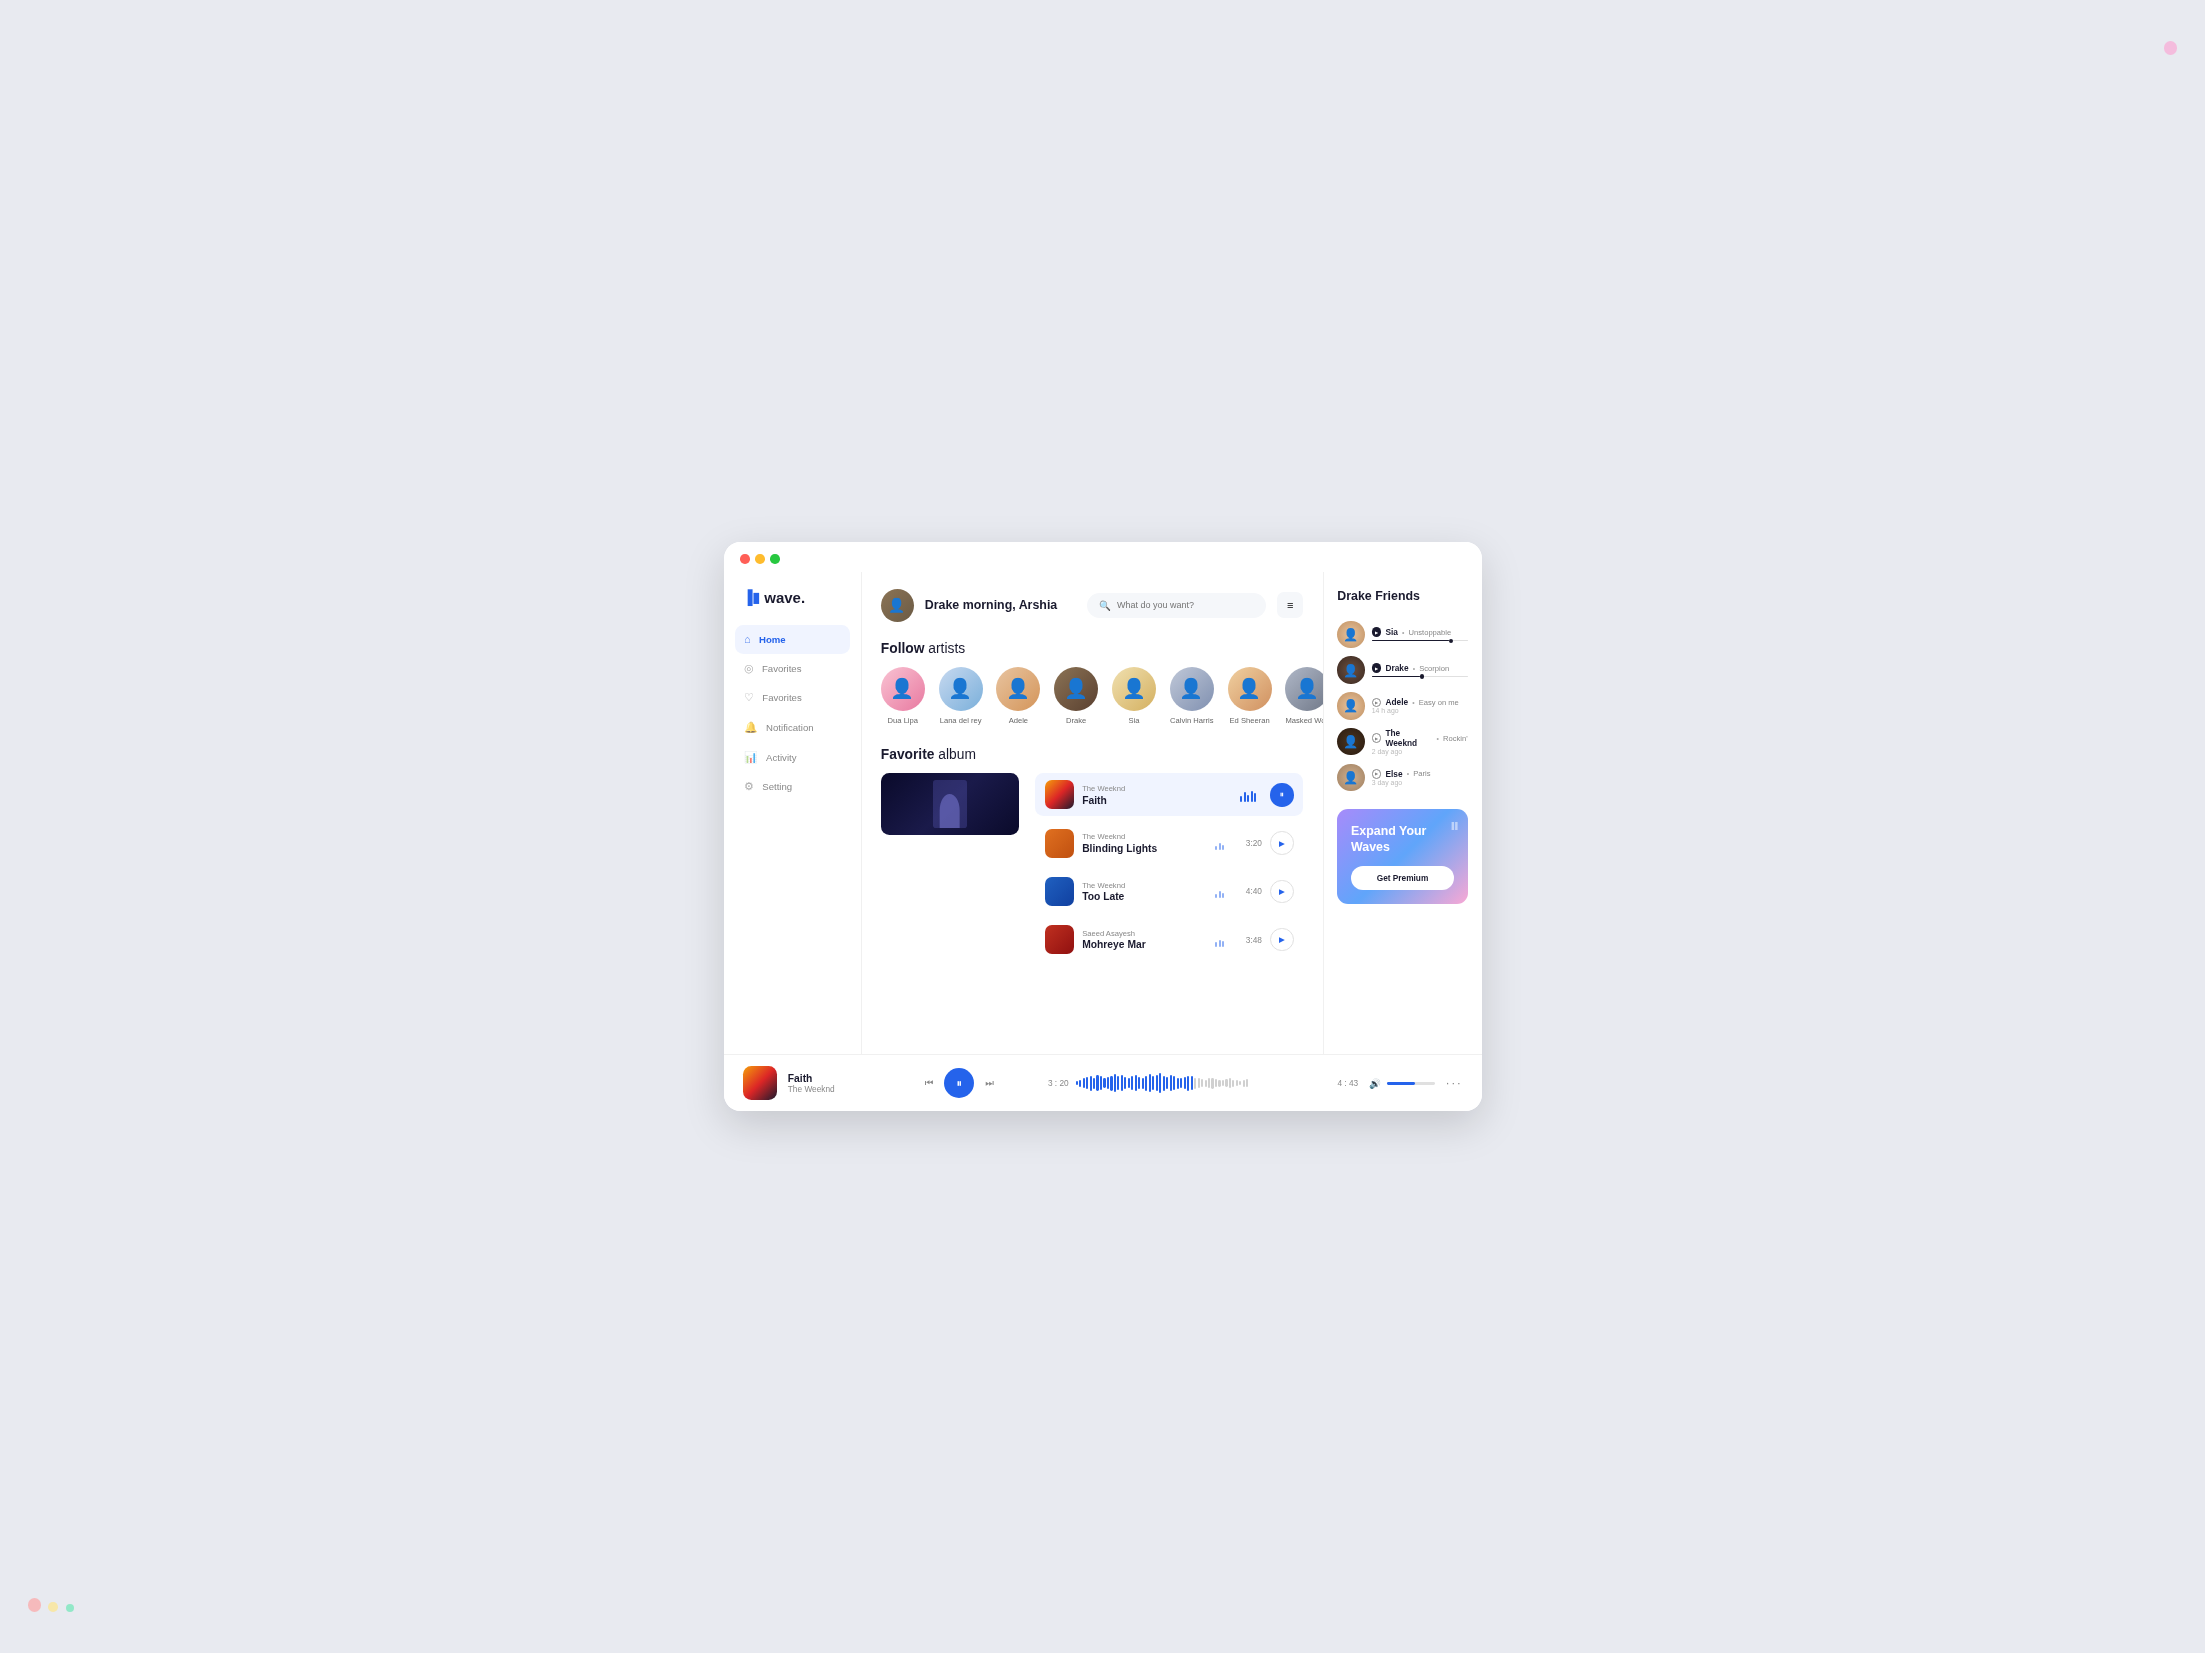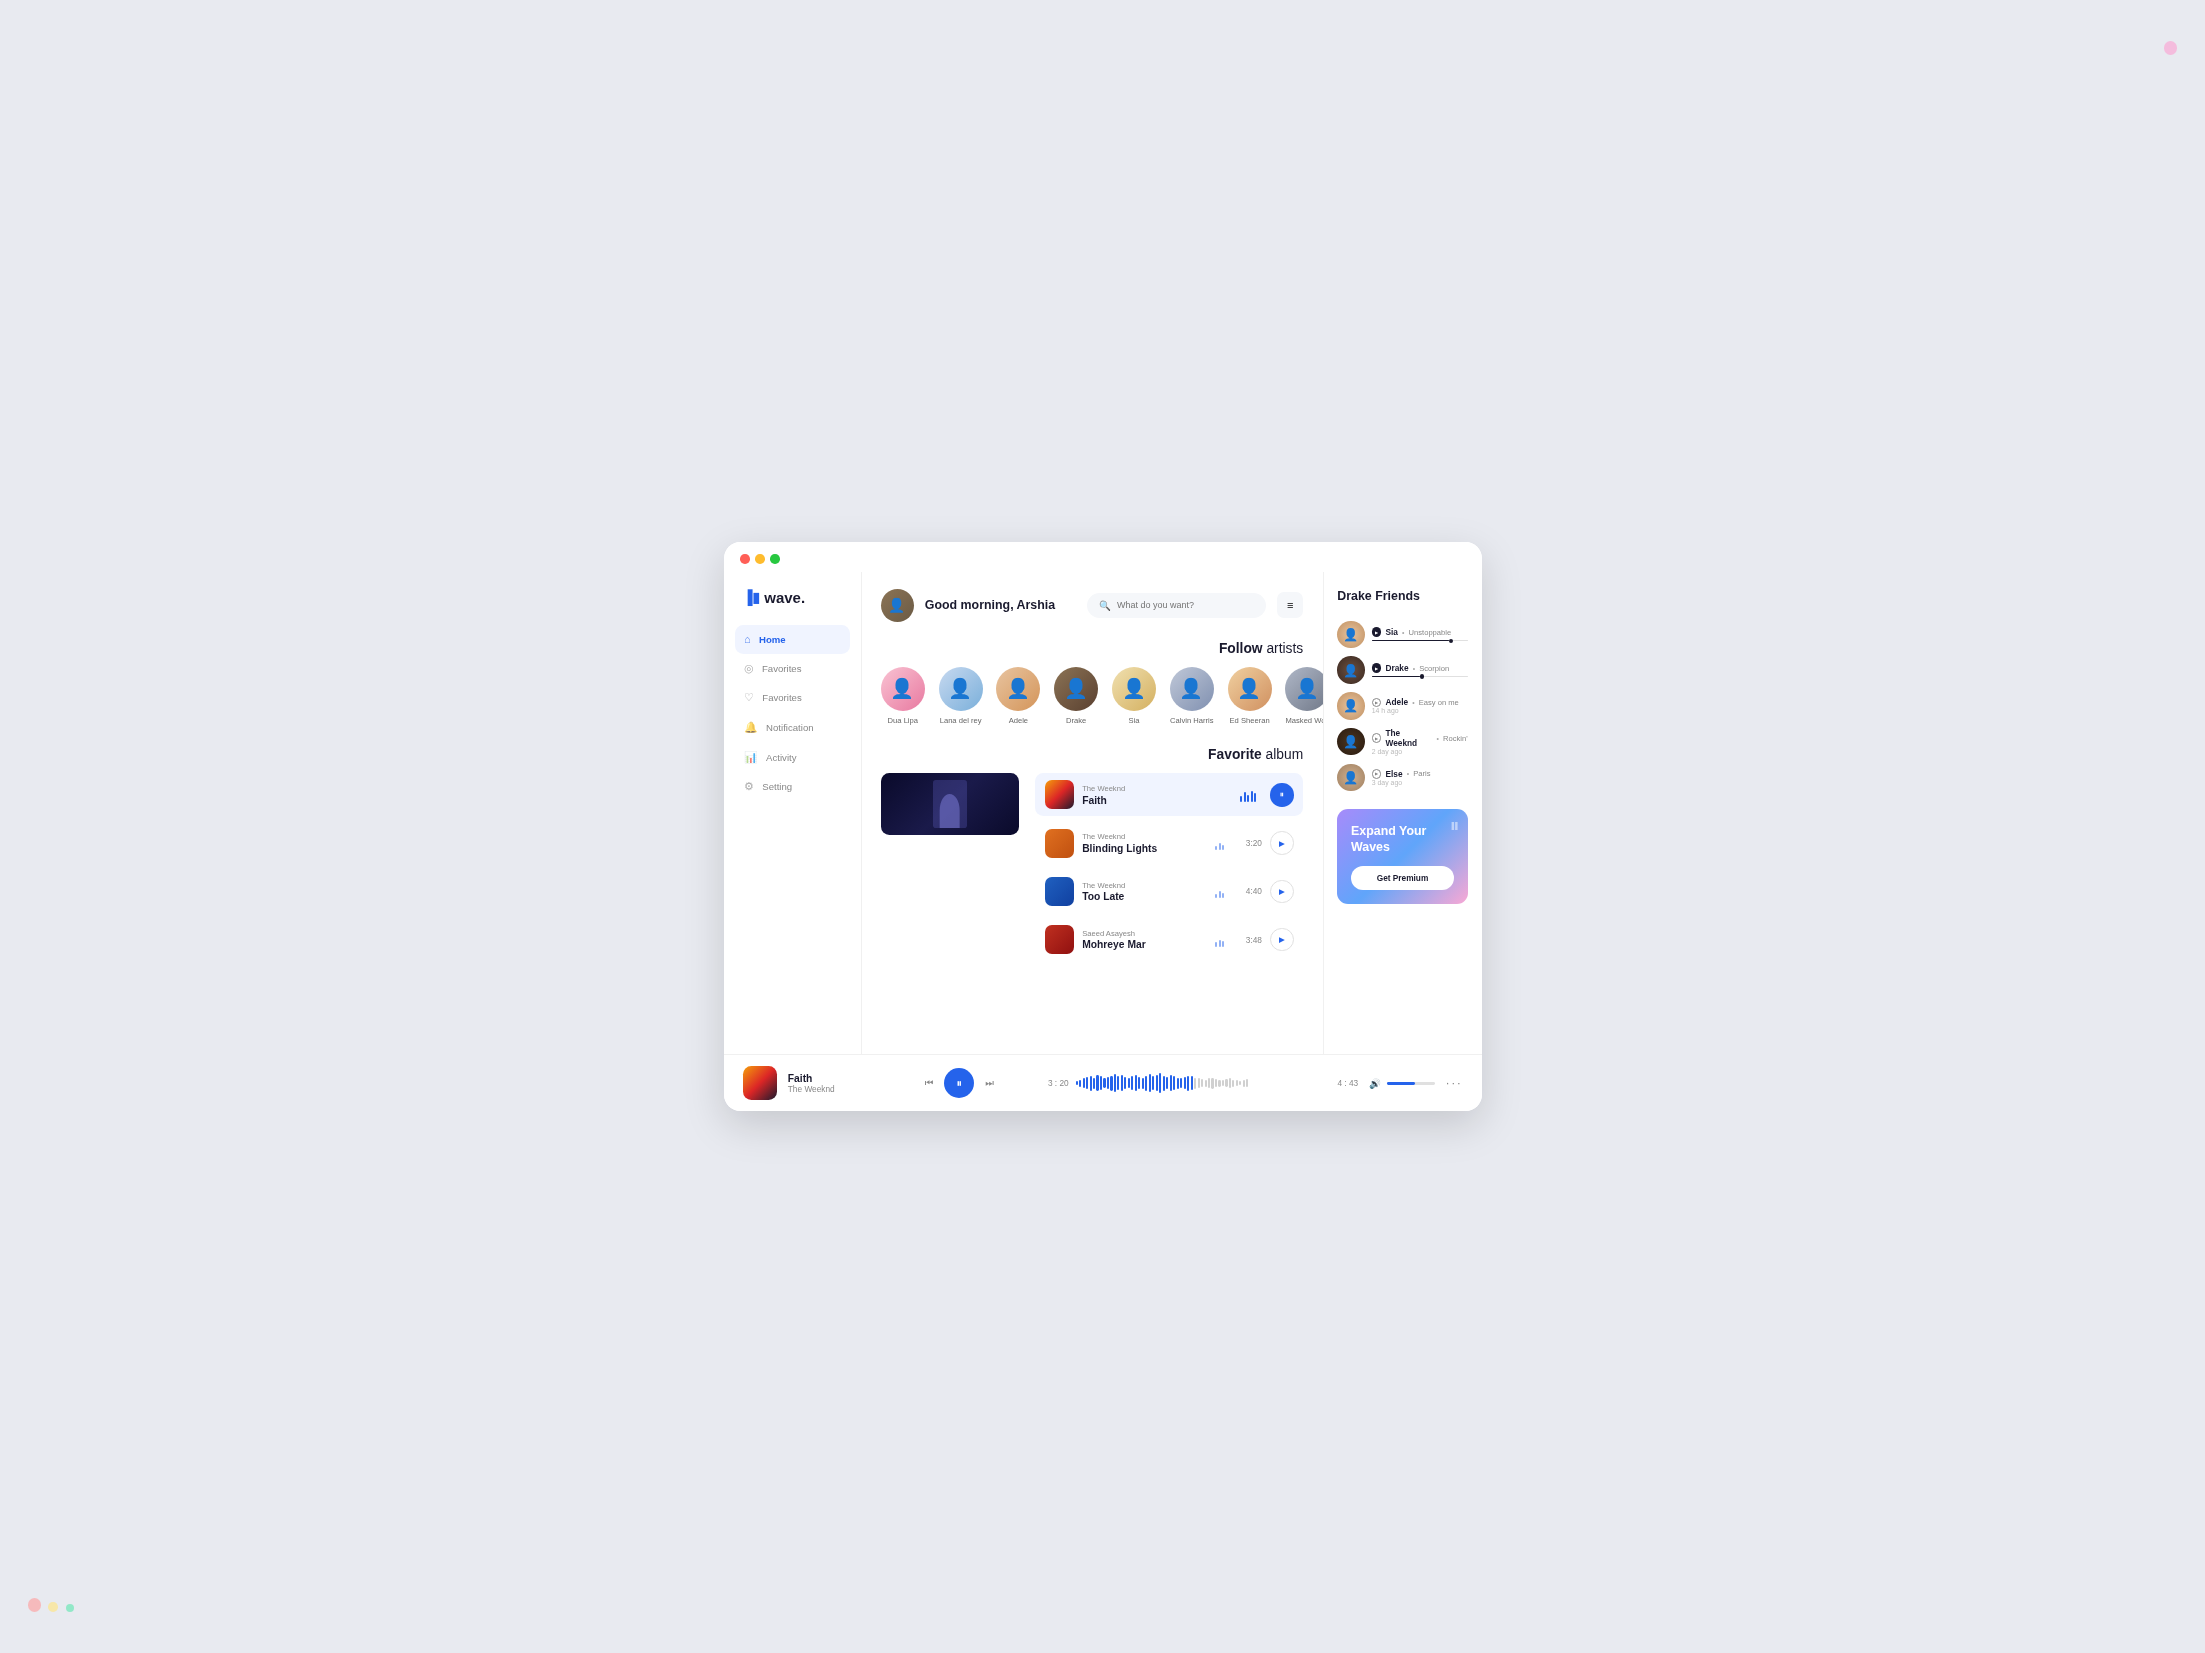--- a/index.html
+++ b/index.html
@@ -134,21 +134,20 @@
       display: flex; align-items: center; justify-content: center;
       font-size: 11px;
     }
 
     
     .section-title {
       font-size: 13.8px;
       font-weight: 800;
       color: #1a1a2e;
       margin-bottom: 11px;
-      text-align: right;
     }
     .section-title span { font-weight: 400; color: #1a1a2e; }
 
     
     .artists-row {
       display: flex;
       gap: 13.8px;
       margin-bottom: 22px;
       align-items: flex-start;
     }
@@ -605,21 +604,21 @@
       <span>Setting</span>
           </div>
         </div>
     </div>
 
     <div class="content">
 
       <div class="header">
         <div class="user-avatar">👤</div>
         <div class="greeting">
-          <span>Good morning, </span><span>Arshia</span>
+          <span>Drake morning, </span><span>Arshia</span>
         </div>
         <div class="search-bar">
           <span style="color:#aaa;font-size:9.6px;">🔍</span>
           <input type="text" placeholder="What do you want?" style="">
         </div>
         <button class="filter-btn">
           <span>≡</span>
         </button>
       </div>
 

